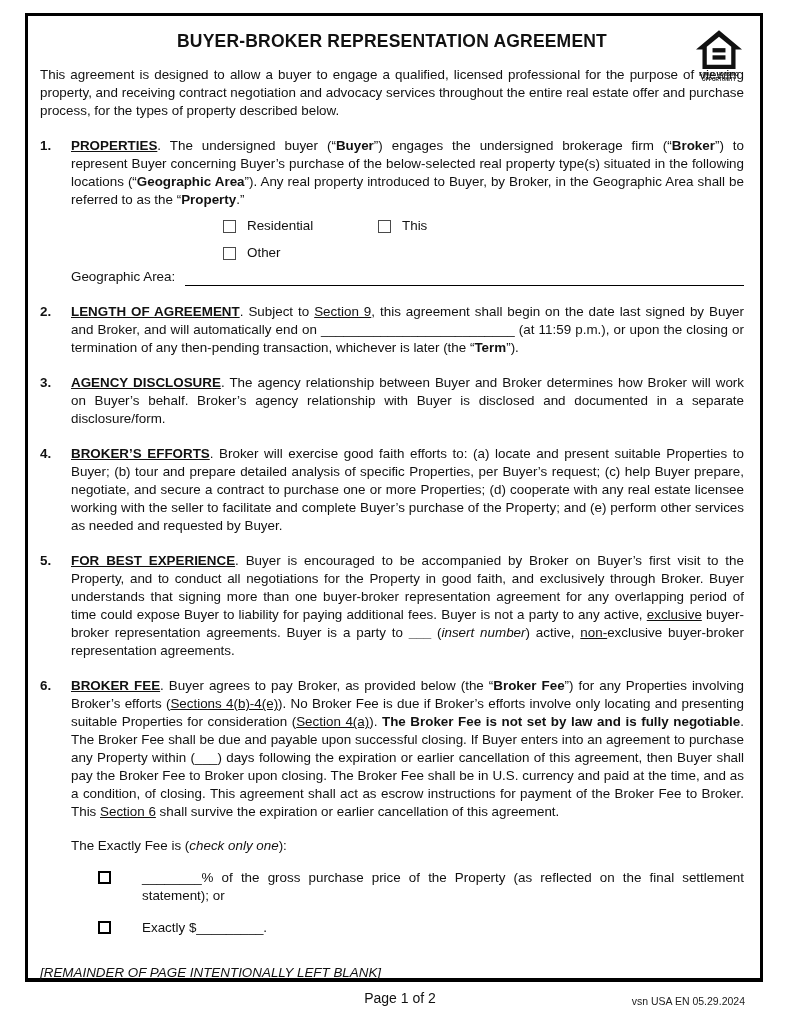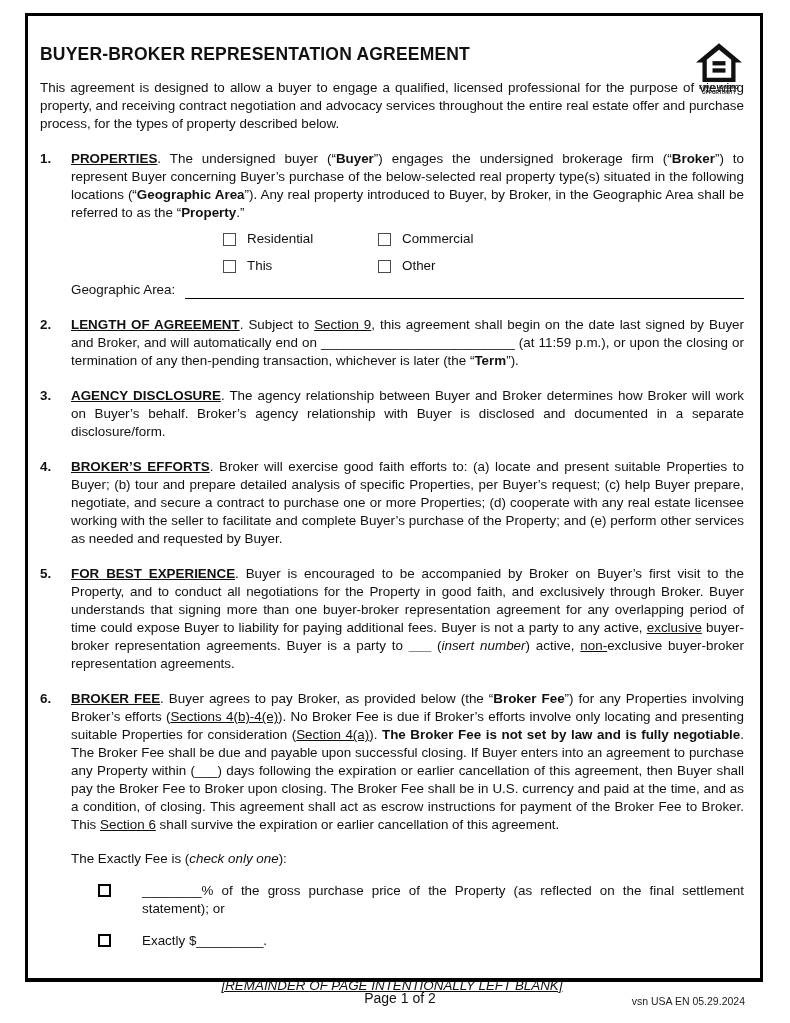--- a/index.html
+++ b/index.html
@@ -17,22 +17,22 @@
     position: absolute;
     left: 25px; top: 13px;
     width: 738px; height: 969px;
     border: 3px solid #000;
     border-bottom-width: 4px;
     padding: 12px 16px 10px 12px;
     background: #fff;
   }
   .doc-header { position: relative; }
   .page-title {
-    margin: 17px 0 0 0;
-    text-align: left;
+    margin: 4px 0 0 0;
+    text-align: center;
     font-size: 17.5px;
     font-weight: bold;
     letter-spacing: 0.2px;
   }
   .eho-logo {
     position: absolute;
     top: -2px; right: -4px;
     width: 58px;
     text-align: center;
   }
@@ -105,23 +105,22 @@
     display: flex;
     margin: 14px 0 0 27px;
   }
   .fee-text {
     flex: 1;
     margin: 0 0 0 31px !important;
     text-align: justify;
   }
   .remainder {
     margin: 27px 0 0 0;
-    text-align: center;
+    text-align: left;
     font-style: italic;
-    text-decoration: underline;
   }
   .doc-footer {
     position: absolute;
     left: 25px; top: 989px;
     width: 738px;
     height: 24px;
   }
   .page-label {
     position: absolute;
     left: 12px; right: 0;
@@ -164,24 +163,20 @@
     <div class="sec-num">1.</div>
     <div class="sec-body">
       <p><span class="fmt-b fmt-u">PROPERTIES</span><span>.  The undersigned buyer (“</span><span class="fmt-b">Buyer</span><span>”) engages the undersigned brokerage firm (“</span><span class="fmt-b">Broker</span><span>”) to represent Buyer concerning Buyer’s purchase of the below-selected real property type(s) situated in the following locations (“</span><span class="fmt-b">Geographic Area</span><span>”).  Any real property introduced to Buyer, by Broker, in the Geographic Area shall be referred to as the “</span><span class="fmt-b">Property</span><span>.”</span></p>
       <div class="cb-grid">
         <div class="cb-item">
           <span class="cb cb-light"></span>
           <span class="cb-item-label">Residential</span>
         </div>
         <div class="cb-item">
           <span class="cb cb-light"></span>
-          <span class="cb-item-label">Commercial</span>
-        </div>
-        <div class="cb-item">
-          <span class="cb cb-light"></span>
           <span class="cb-item-label">This</span>
         </div>
         <div class="cb-item">
           <span class="cb cb-light"></span>
           <span class="cb-item-label">Other</span>
         </div>
       </div>
       <div class="geo-row">
         <span class="geo-label">Geographic Area:</span>
         <span class="geo-line"></span>

